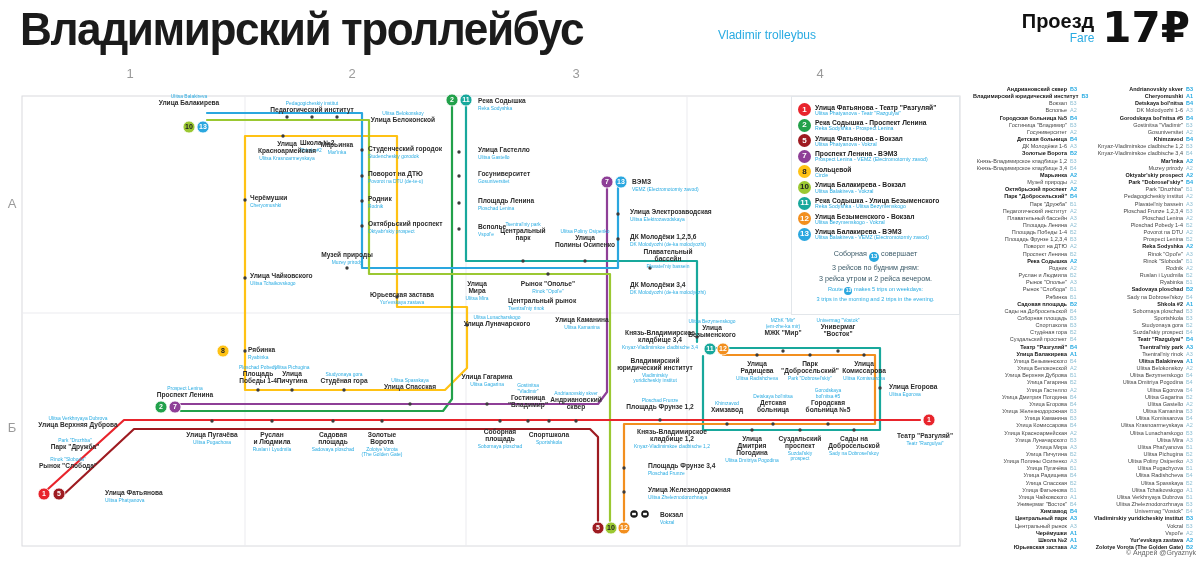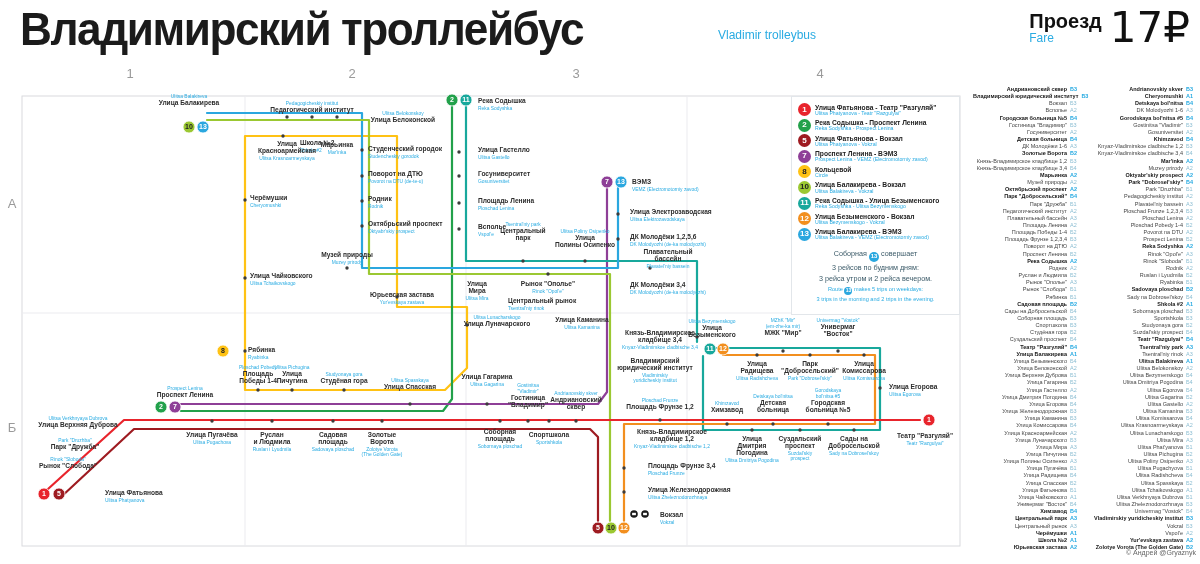--- a/index.html
+++ b/index.html
@@ -2,24 +2,24 @@
 <html><head>
 <meta charset="utf-8">
 <style>
   html,body{margin:0;padding:0}
   body{width:1200px;height:564px;position:relative;overflow:hidden;background:#fff;
        font-family:"Liberation Sans",sans-serif;color:#222}
   .title{position:absolute;left:20px;top:2px;font-size:46px;font-weight:bold;color:#1b1b1b;
          letter-spacing:-1.5px;transform:scaleX(.96);transform-origin:left;white-space:nowrap}
   .subtitle{position:absolute;left:718px;top:28px;font-size:12px;font-weight:normal;color:#29abe2;white-space:nowrap}
   .fare{position:absolute;right:10px;top:6px;display:flex;align-items:flex-start;gap:8px}
-  .fare-labels{text-align:left;line-height:1.1;padding-top:4px}
+  .fare-labels{text-align:right;line-height:1.1;padding-top:4px}
   .fare-ru{font-size:20px;font-weight:bold;color:#111}
   .fare-en{font-size:12px;font-weight:normal;color:#29abe2}
-  .fare-val{font-size:42px;font-weight:normal;line-height:1.05;color:#111;font-family:"DejaVu Sans",sans-serif}
+  .fare-val{font-size:42px;font-weight:bold;line-height:1.05;color:#111;font-family:"DejaVu Sans",sans-serif}
   svg#map-svg{position:absolute;left:0;top:0;z-index:1}
   .legend-panel{position:absolute;left:791px;top:96px;width:169px;height:219px;z-index:2;
                 background:#fff;border:1px solid #e2e6ea;box-sizing:border-box;padding:6px 5px 0 6px}
   .lg-row{display:flex;gap:4px;margin-bottom:2.6px;align-items:flex-start}
   .badge{width:13px;height:13px;border-radius:50%;color:#fff;font-size:8px;font-weight:bold;
          display:flex;align-items:center;justify-content:center;flex:none;line-height:1}
   .badge.dark{color:#222}
   .lg-texts{line-height:1.05;padding-top:.5px}
   .lg-ru{font-size:6.7px;color:#222;font-weight:bold;white-space:nowrap}
   .lg-en{font-size:5.2px;color:#29abe2;white-space:nowrap}

